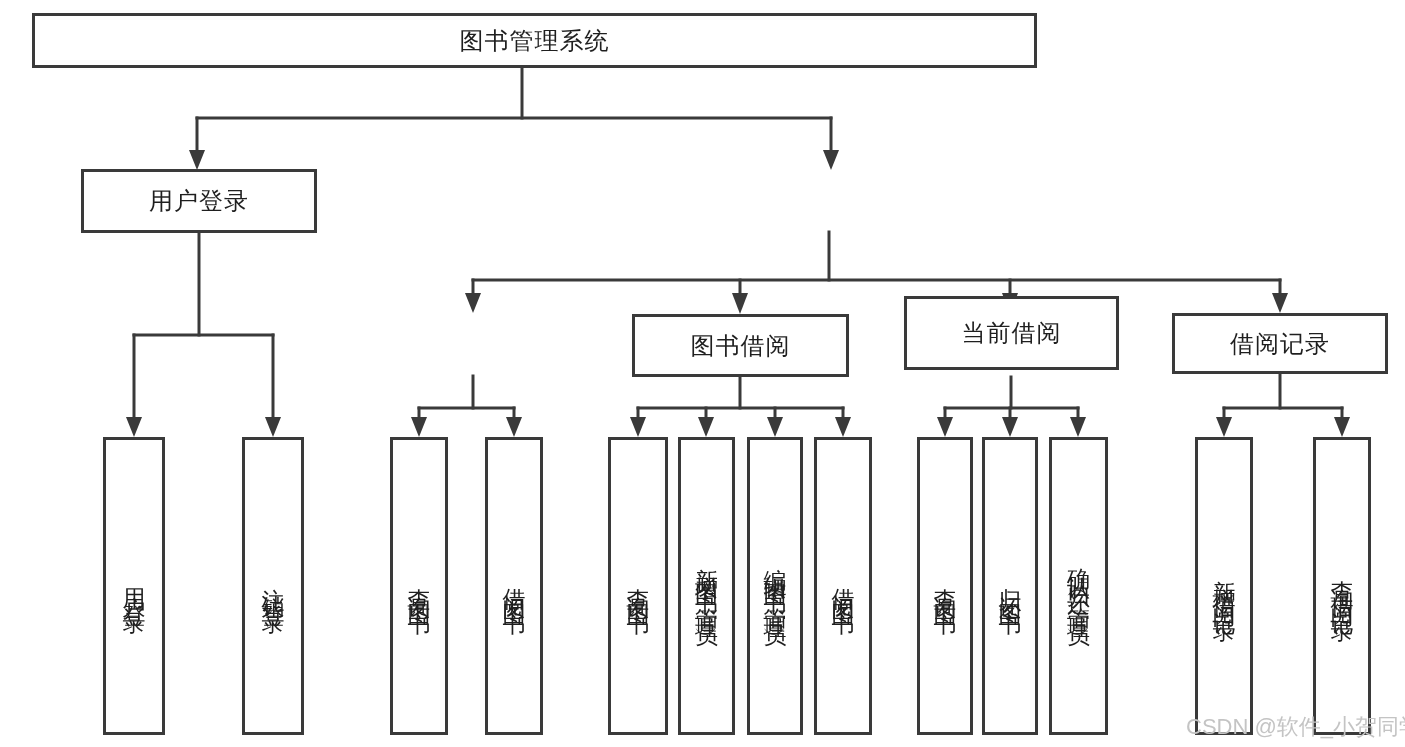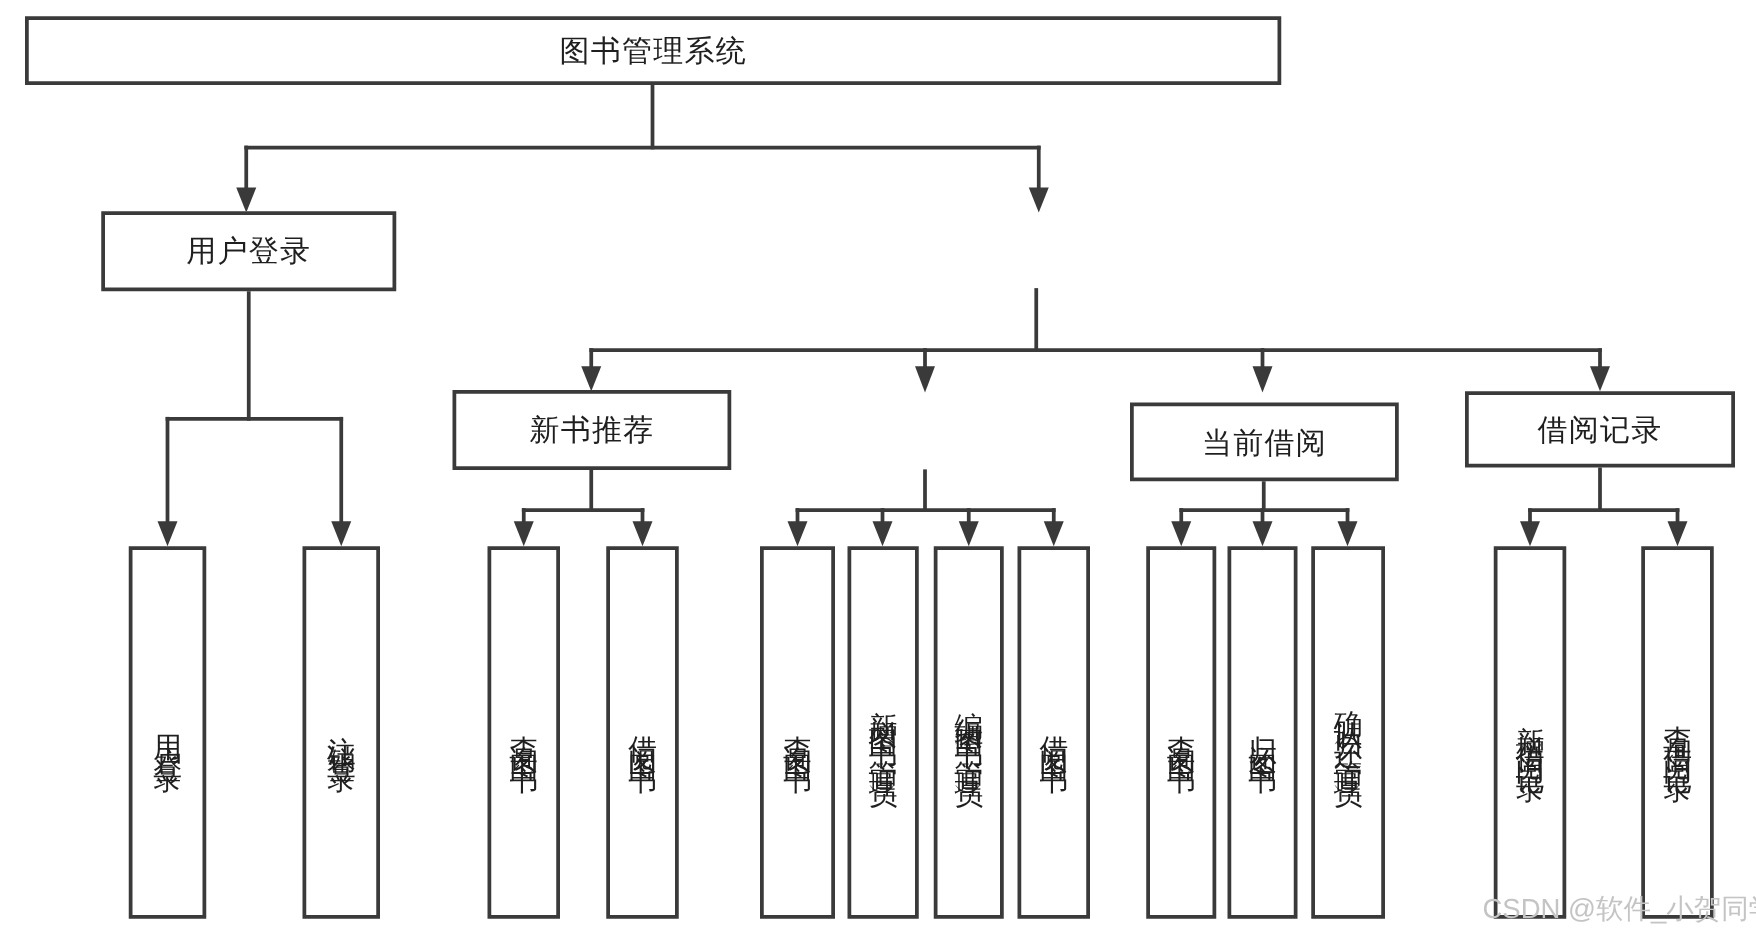--- a/index.html
+++ b/index.html
@@ -137,32 +137,32 @@
     <polygon points="1070,417 1086,417 1078,437"></polygon>
 
     <line x1="1280" y1="374" x2="1280" y2="408"></line>
     <line x1="1224" y1="408" x2="1342" y2="408"></line>
     <line x1="1224" y1="408" x2="1224" y2="421"></line>
     <polygon points="1216,417 1232,417 1224,437"></polygon>
     <line x1="1342" y1="408" x2="1342" y2="421"></line>
     <polygon points="1334,417 1350,417 1342,437"></polygon>
   </svg>
 
-  <div class="node" style="left:20px; top:13px; width:1005px; height:55px;">
+  <div class="node" style="left:32px; top:13px; width:1005px; height:55px;">
     <span class="lbl">图书管理系统</span>
   </div>
 
   <div class="node" style="left:81px; top:169px; width:236px; height:64px;">
     <span class="lbl">用户登录</span>
   </div>
 
-  <div class="node" style="left:362px; top:312px; width:223px; height:64px;">
-    <span class="lbl">新书推荐</span>
-  </div>
-  <div class="node" style="left:904px; top:322px; width:215px; height:63px;">
+  <div class="node" style="left:632px; top:314px; width:217px; height:63px;">
+    <span class="lbl">图书借阅</span>
+  </div>
+  <div class="node" style="left:904px; top:296px; width:215px; height:74px;">
     <span class="lbl">当前借阅</span>
   </div>
   <div class="node" style="left:1172px; top:313px; width:216px; height:61px;">
     <span class="lbl">借阅记录</span>
   </div>
 
   <div class="leaf" style="left:103px; width:62px;">
     <span class="vtext">用户登录</span>
   </div>
   <div class="leaf" style="left:242px; width:62px;">

